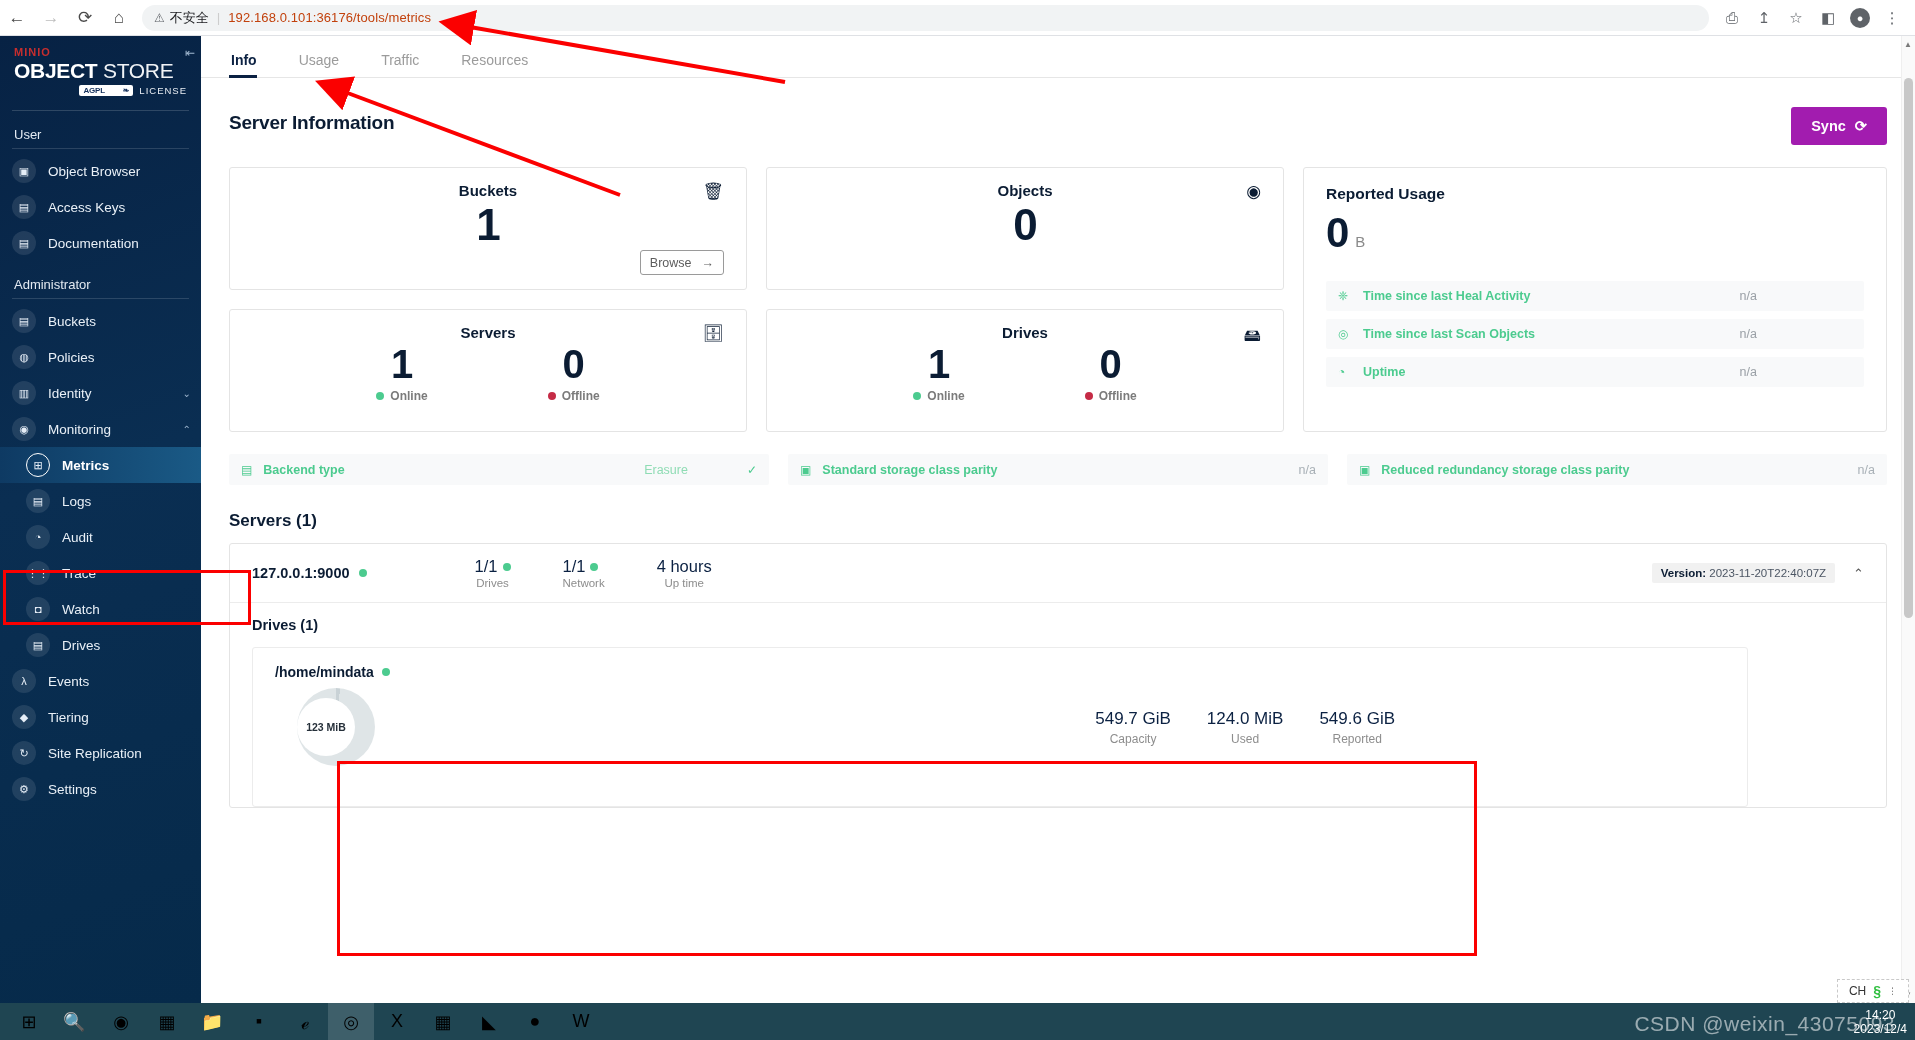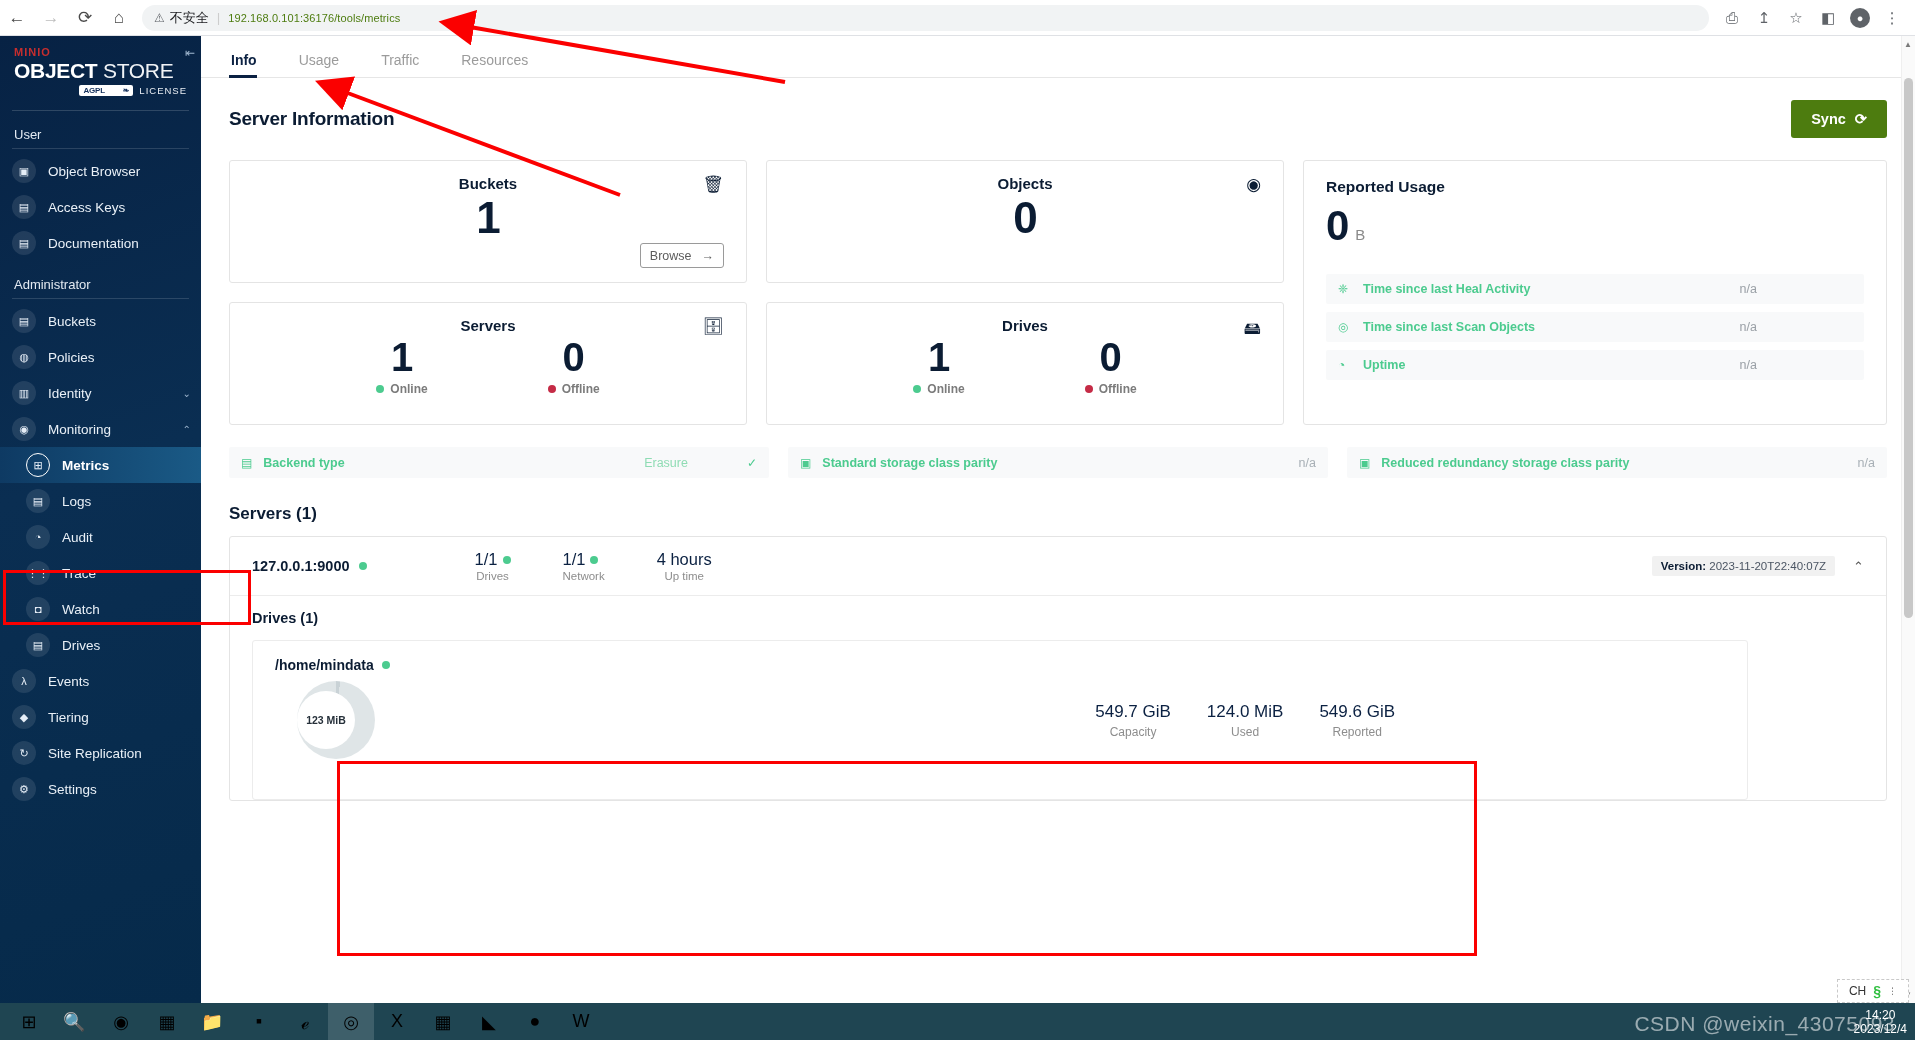--- a/index.html
+++ b/index.html
@@ -23,21 +23,21 @@
   }
   .nav-btn.disabled { color: #bdbdbd; }
   .omnibox {
     flex: 1; height: 26px; margin: 0 8px 0 6px; background: #f1f3f4;
     border-radius: 13px; display: flex; align-items: center; padding: 0 12px;
     font-size: 13.5px; color: #202124;
   }
   .omnibox .warn-icon { font-size: 12px; color: #5f6368; margin-right: 5px; }
   .omnibox .warn-text { color: #202124; font-size: 13px; }
   .omnibox .divider { color: #cdcdcd; margin: 0 8px; }
-  .omnibox .url { color: #4d7c0f; font-size: 11px; letter-spacing: 0.1px; }
+  .omnibox .url { color: #c2410c; font-size: 13px; letter-spacing: 0.1px; }
   .chrome-right { display: flex; align-items: center; gap: 2px; padding-right: 8px; }
   .chrome-icon {
     width: 30px; height: 30px; display: flex; align-items: center;
     justify-content: center; color: #5f6368; font-size: 15px;
   }
   .avatar-circle {
     width: 20px; height: 20px; border-radius: 50%; background: #5f6368;
     display: flex; align-items: center; justify-content: center;
     color: #fff; font-size: 11px;
   }
@@ -104,24 +104,25 @@
   .tab.active { color: #0b2142; font-weight: 700; }
   .tab.active::after {
     content: ""; position: absolute; left: 0; right: 18px; bottom: -1px;
     height: 3px; background: #0b2142;
   }
   .content { padding: 22px 28px 0 28px; height: 924px; overflow: hidden; position: relative; }
 
   .sec-head { display: flex; align-items: center; justify-content: space-between; }
   .sec-title { font-size: 19px; font-weight: 700; color: #0b1c33; letter-spacing: -0.2px; }
   .sync-btn {
-    background: #4d7c0f; color: #fff; border: none; border-radius: 3px;
+    background: #a21caf; color: #fff; border: none; border-radius: 3px;
     height: 38px; padding: 0 20px; font-size: 14.5px; font-weight: 600;
     display: flex; align-items: center; gap: 9px; cursor: pointer;
     font-family: "Liberation Sans", sans-serif;
+    margin-top: 7px;
   }
 
   .grid-top { display: flex; gap: 19px; margin-top: 22px; align-items: stretch; }
   .col-left { width: 1055px; display: flex; flex-direction: column; gap: 19px; }
   .card-row { display: flex; gap: 19px; }
   .stat-card {
     flex: 1; border: 1px solid #e4e4e4; border-radius: 3px; background: #fff;
     padding: 14px 22px 16px 22px; position: relative; min-height: 123px;
   }
   .stat-card .card-title {

